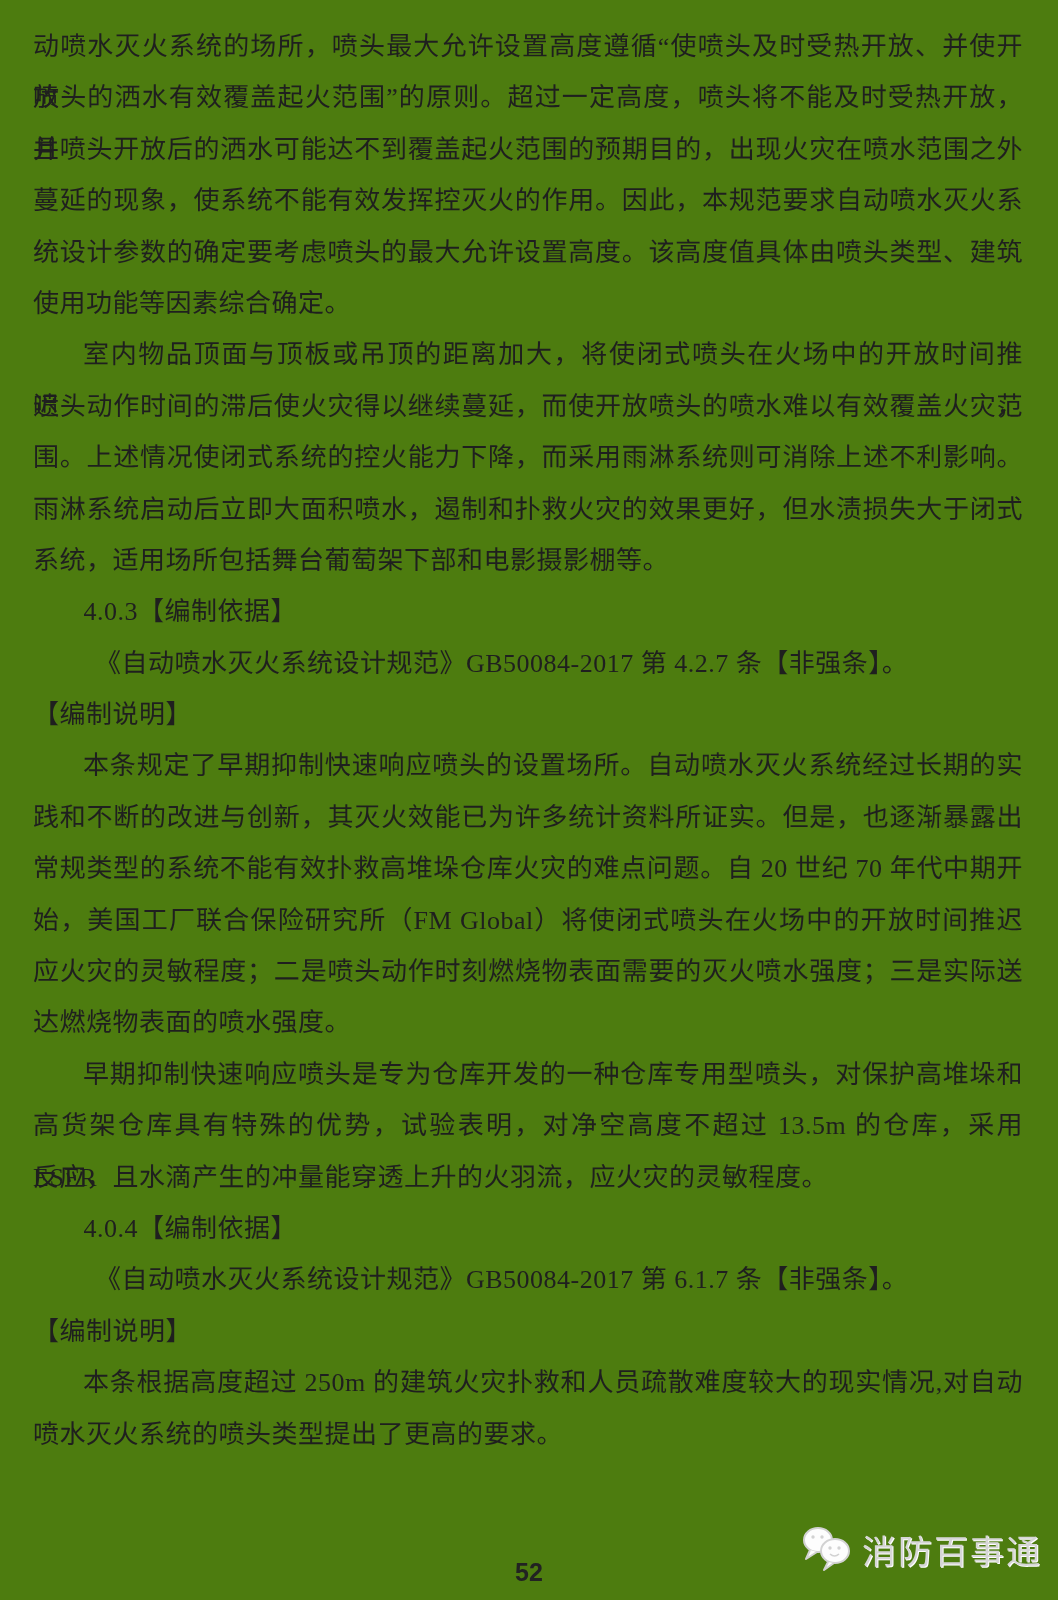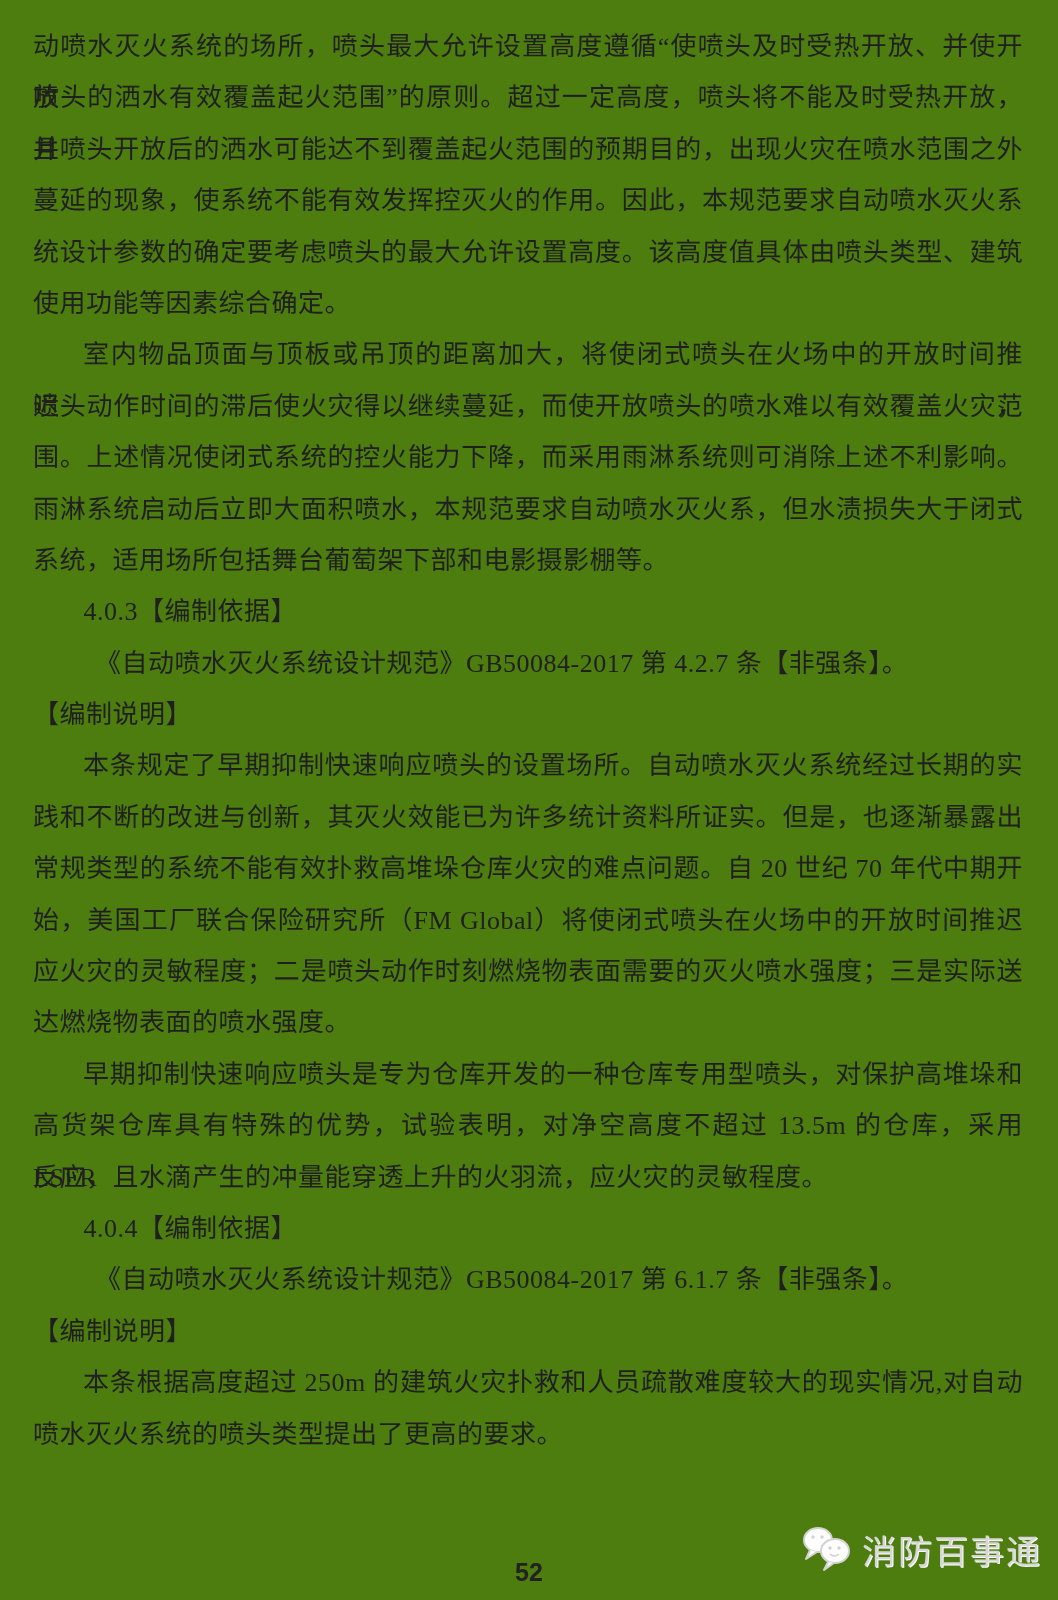--- a/index.html
+++ b/index.html
@@ -83,21 +83,21 @@
     <div class="line fill">动喷水灭火系统的场所，喷头最大允许设置高度遵循“使喷头及时受热开放、并使开放</div>
     <div class="line fill">喷头的洒水有效覆盖起火范围”的原则。超过一定高度，喷头将不能及时受热开放，并</div>
     <div class="line fill">且喷头开放后的洒水可能达不到覆盖起火范围的预期目的，出现火灾在喷水范围之外</div>
     <div class="line fill">蔓延的现象，使系统不能有效发挥控灭火的作用。因此，本规范要求自动喷水灭火系</div>
     <div class="line fill">统设计参数的确定要考虑喷头的最大允许设置高度。该高度值具体由喷头类型、建筑</div>
     <div class="line">使用功能等因素综合确定。</div>
 
     <div class="line fill ind">室内物品顶面与顶板或吊顶的距离加大，将使闭式喷头在火场中的开放时间推迟，</div>
     <div class="line fill">喷头动作时间的滞后使火灾得以继续蔓延，而使开放喷头的喷水难以有效覆盖火灾范</div>
     <div class="line fill">围。上述情况使闭式系统的控火能力下降，而采用雨淋系统则可消除上述不利影响。</div>
-    <div class="line fill">雨淋系统启动后立即大面积喷水，本规范要求自动喷水灭火系，但水渍损失大于闭式</div>
+    <div class="line fill">雨淋系统启动后立即大面积喷水，遏制和扑救火灾的效果更好，但水渍损失大于闭式</div>
     <div class="line">系统，适用场所包括舞台葡萄架下部和电影摄影棚等。</div>
 
     <div class="line">
       <span class="h-num">4.0.3</span><span>【编制依据】</span>
     </div>
     <div class="line ref">《自动喷水灭火系统设计规范》GB50084-2017 第 4.2.7 条【非强条】。</div>
     <div class="line">【编制说明】</div>
 
     <div class="line fill ind">本条规定了早期抑制快速响应喷头的设置场所。自动喷水灭火系统经过长期的实</div>
     <div class="line fill">践和不断的改进与创新，其灭火效能已为许多统计资料所证实。但是，也逐渐暴露出</div>

